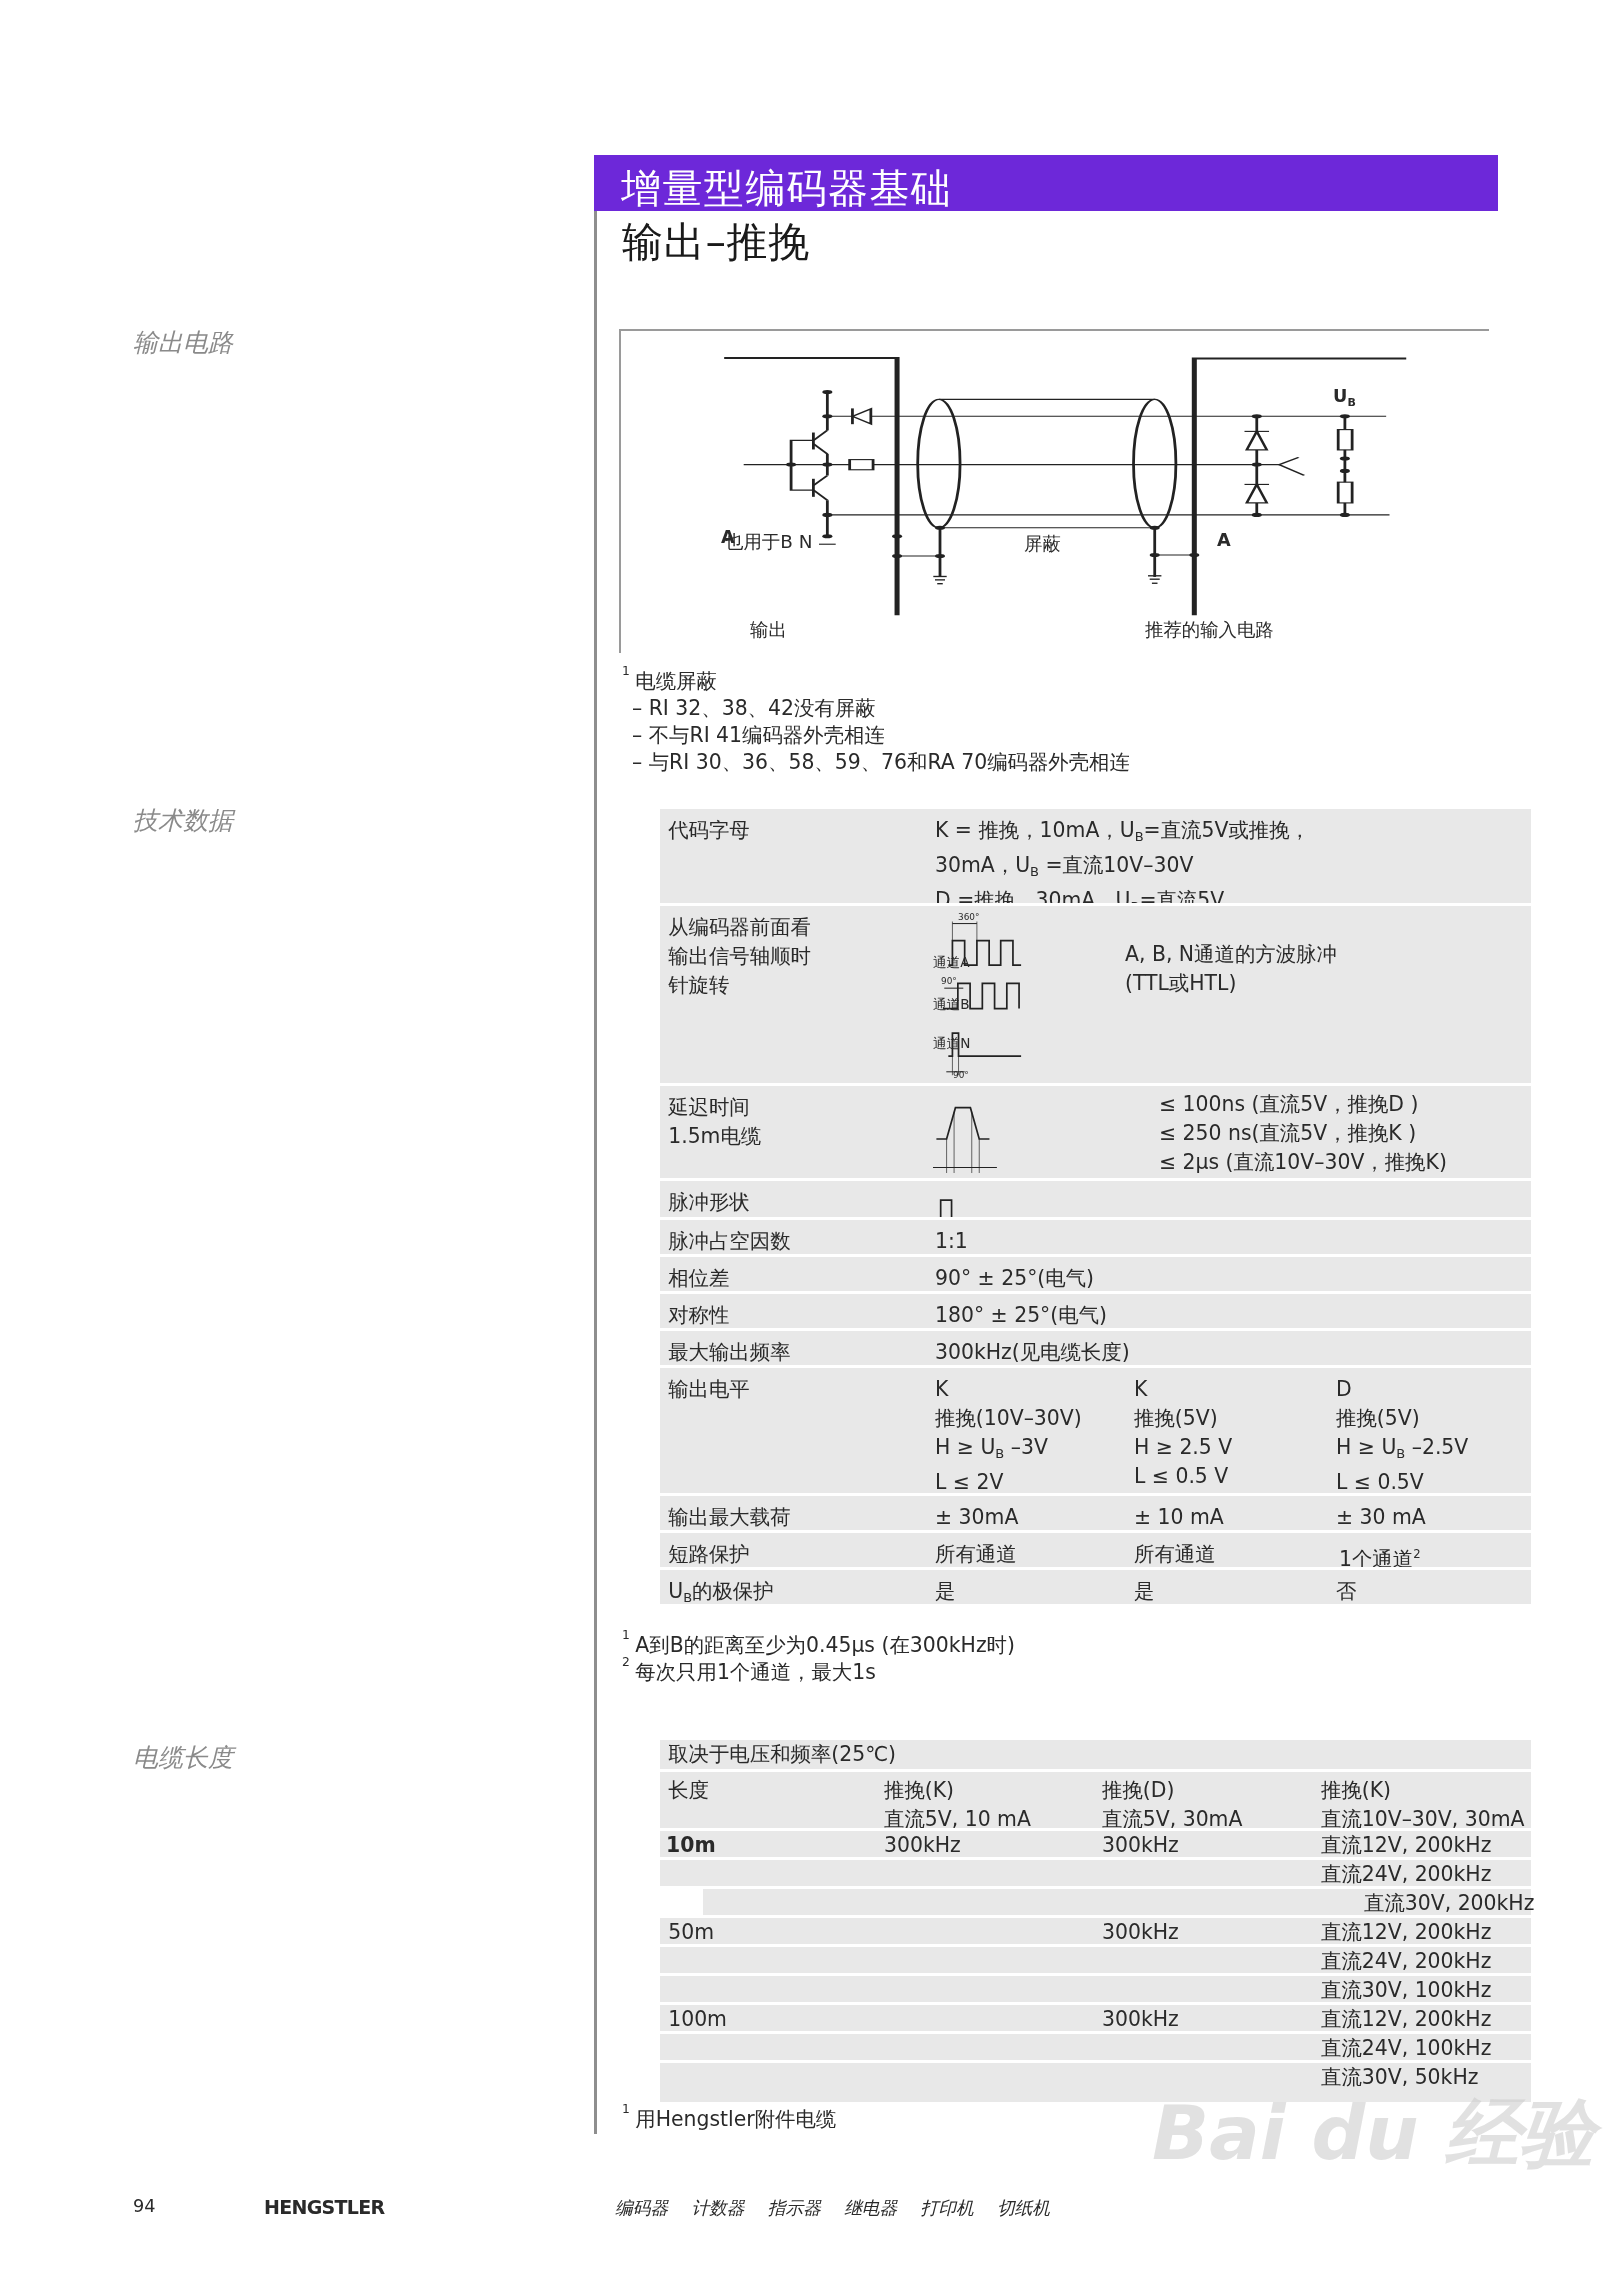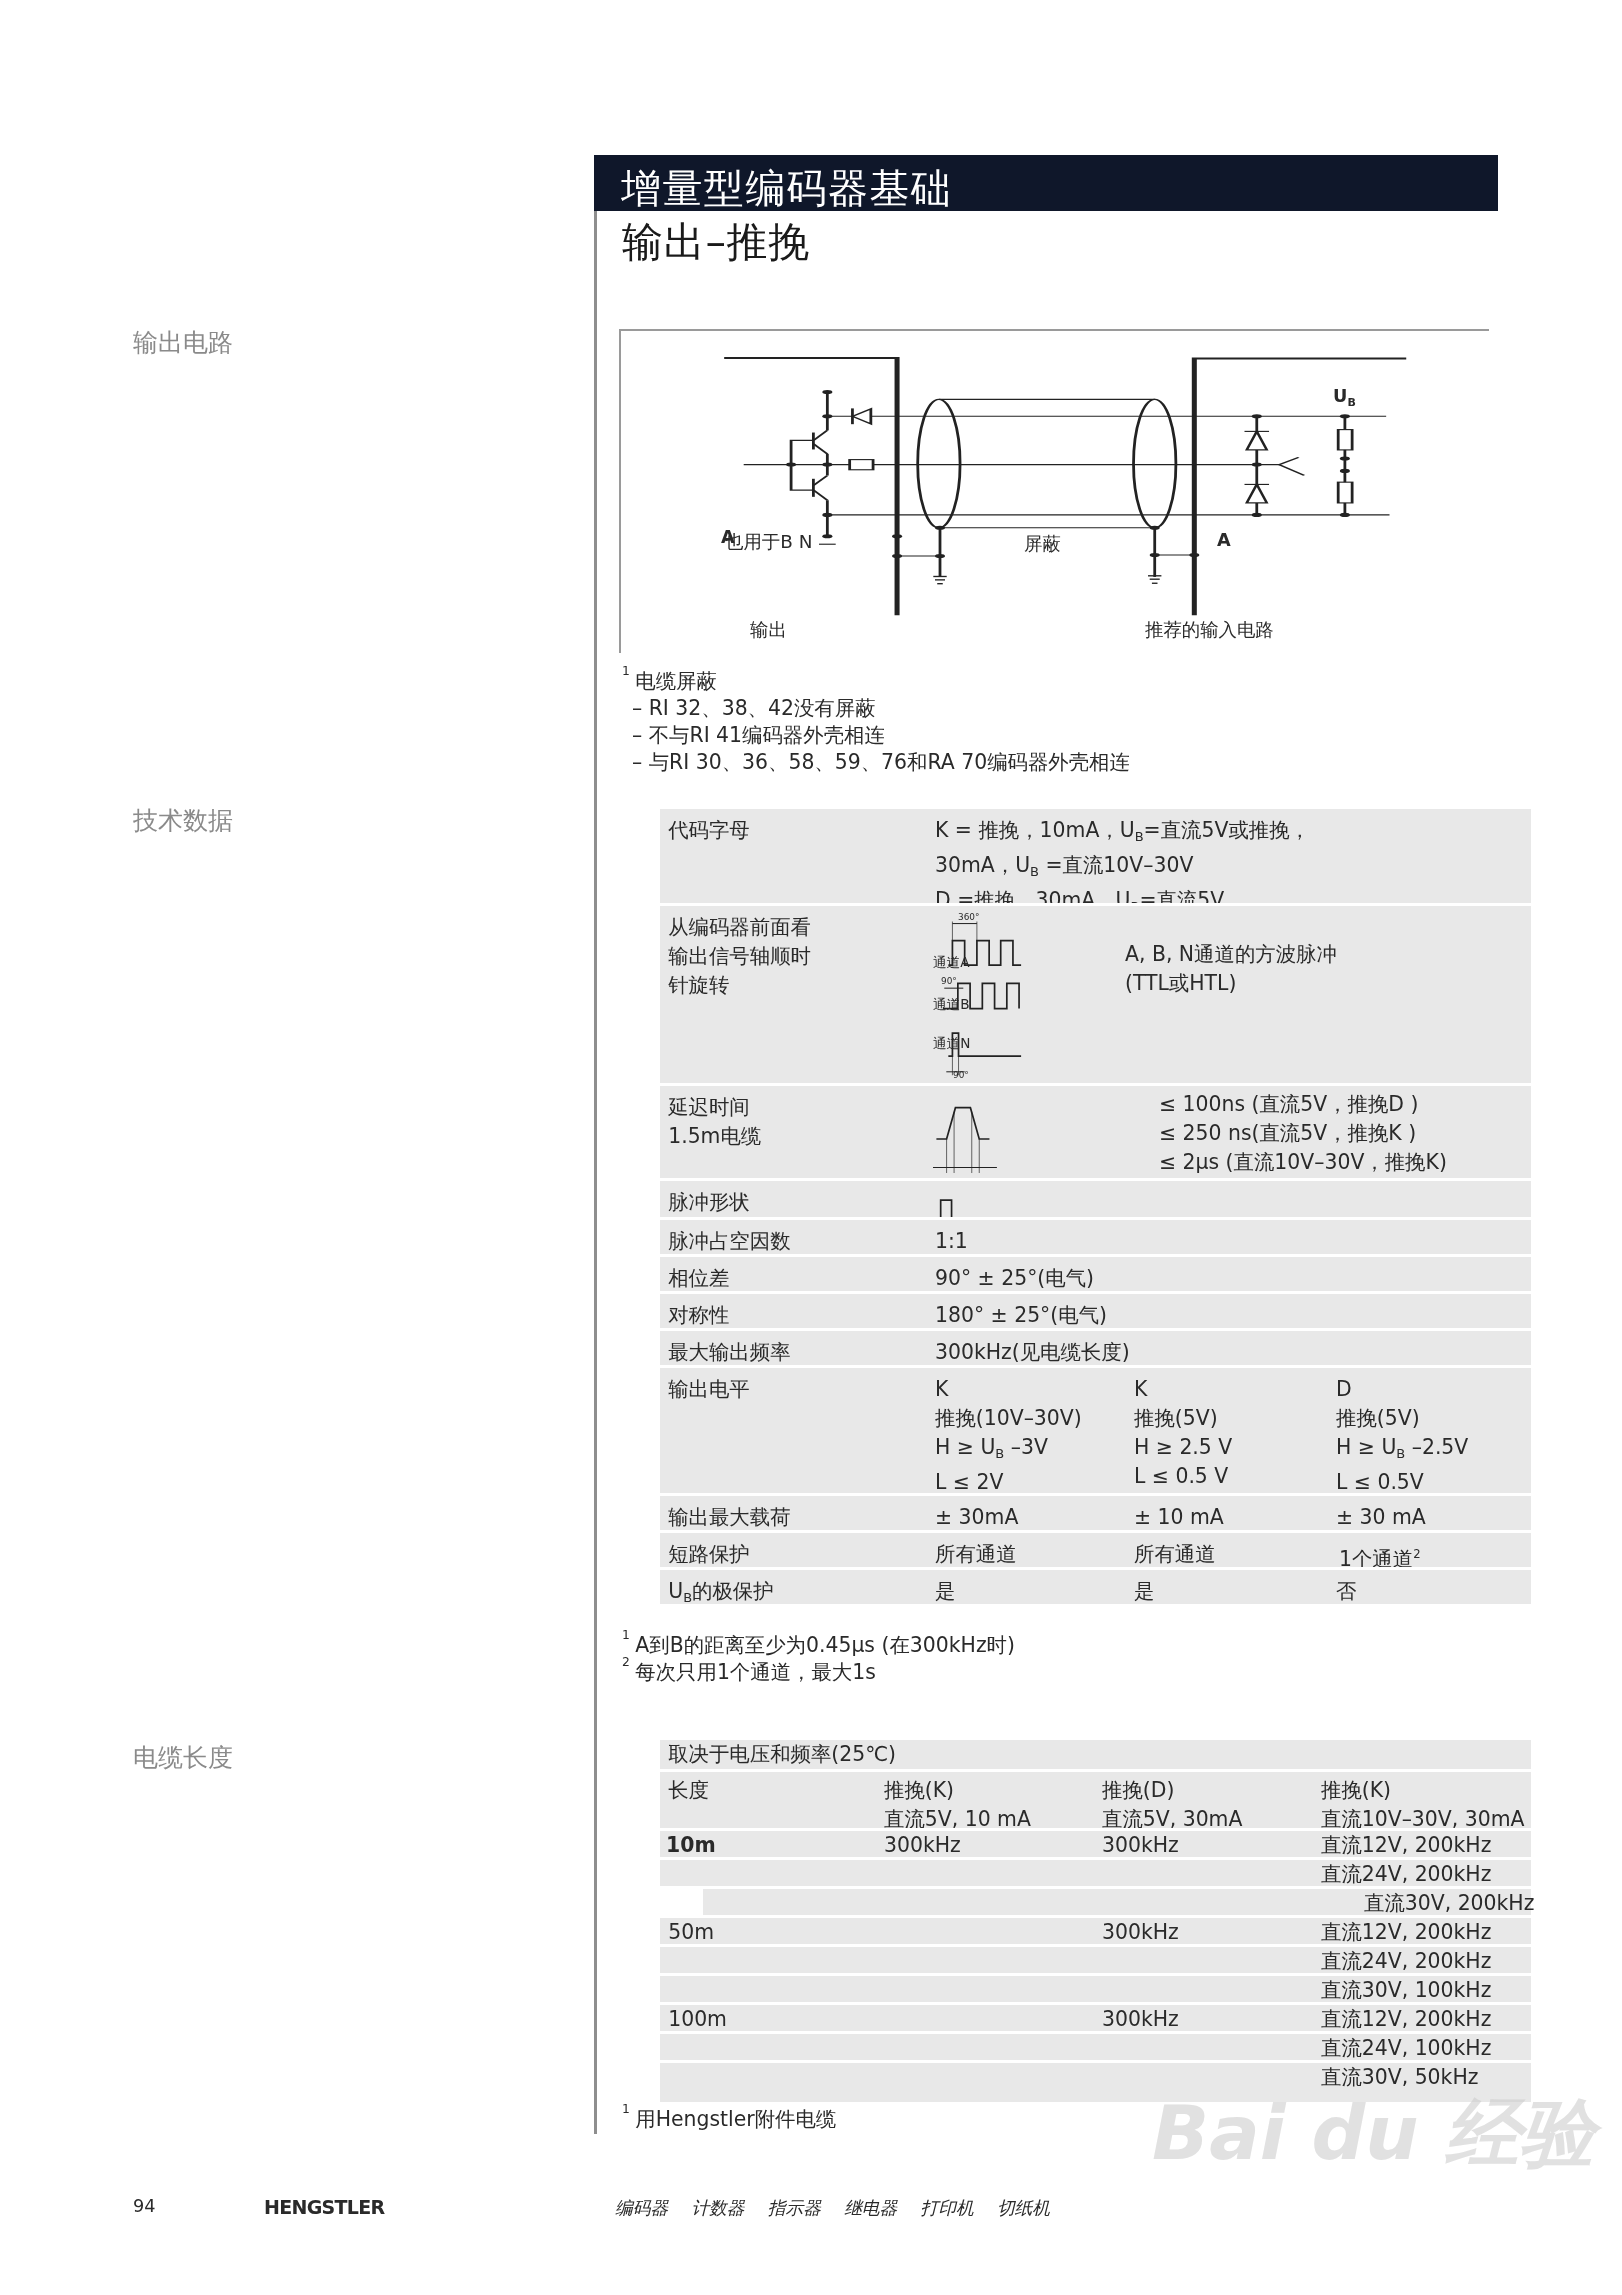--- a/index.html
+++ b/index.html
@@ -1,21 +1,21 @@
 <!DOCTYPE html>
 <html style="font-size:11px"><head>
 <meta charset="utf-8">
 <style>
   html, body { margin: 0; padding: 0; background: #ffffff; }
   body { width: 1623px; height: 2295px; position: relative; overflow: hidden;
          font-family: "DejaVu Sans", "Liberation Sans", sans-serif; color: #2a2a2a; }
   .abs { position: absolute; }
-  .side-label { position: absolute; left: 133px; font-size: 25px; color: #8a8a8a; }
+  .side-label { position: absolute; left: 133px; font-size: 25px; color: #8a8a8a; font-style: italic; }
   .title-bar { position: absolute; left: 594px; top: 155px; width: 904px; height: 56px;
-               background: #0f172a; }
+               background: #6d28d9; }
   .title-bar span { position: absolute; left: 27px; top: 5.5px; font-size: 40px; color: #ffffff;
                     letter-spacing: 1.4px; }
   .subtitle { position: absolute; left: 622px; top: 215px; font-size: 41px; color: #1a1a1a; letter-spacing: 0.7px; }
   .vrule { position: absolute; left: 594px; top: 211px; width: 2.7px; height: 1923px; background: #8e8e8e; }
   .diagram-box { position: absolute; left: 619px; top: 329px; width: 870px; height: 324px;
                  border: 2px solid #9a9a9a; box-sizing: border-box; background: #fff; }
   .diagram-box svg { position: absolute; left: 0; top: 0; }
   .dlabel { position: absolute; font-size: 18.4px; color: #2a2a2a; }
   .note { position: absolute; left: 622px; font-size: 20.4px; color: #2a2a2a; white-space: nowrap; }
   .note sup, .fn sup { font-size: 12.3px; vertical-align: top; position: relative; top: -2.7px; margin-right: 5.5px; }

